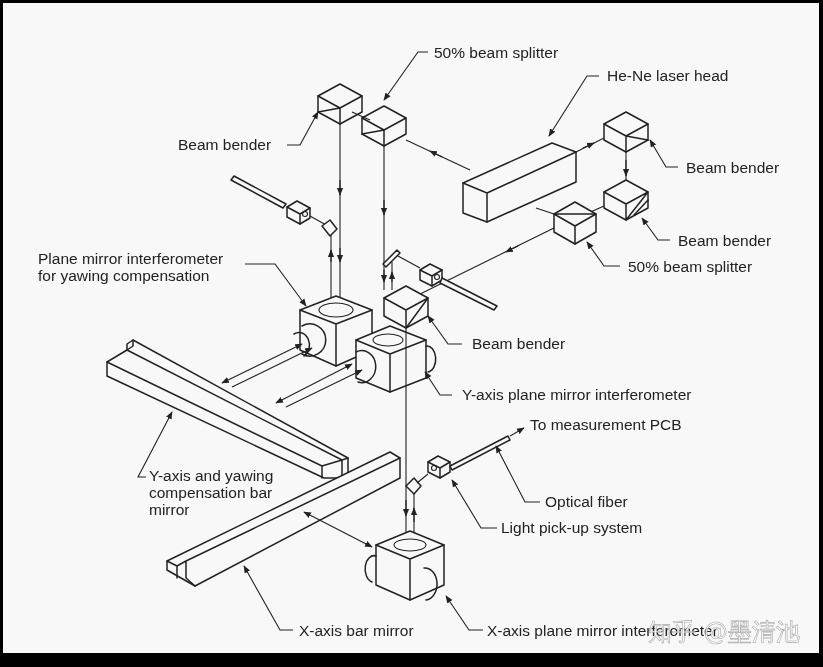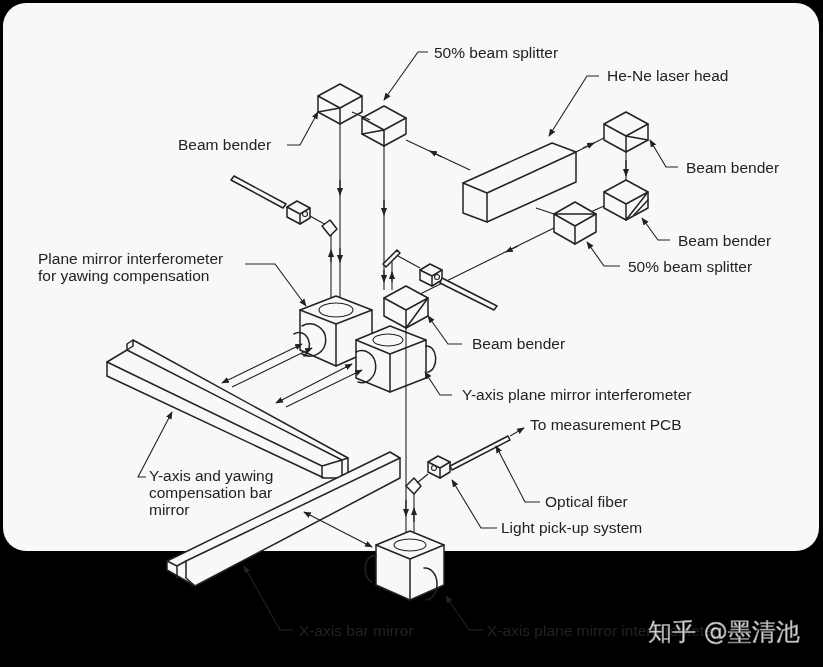--- a/index.html
+++ b/index.html
@@ -1,18 +1,18 @@
 <!DOCTYPE html>
 <html><head>
 <meta charset="utf-8">
 <style>
   html, body { margin: 0; padding: 0; background: #000; }
   body { width: 823px; height: 667px; overflow: hidden; font-family: "Liberation Sans", sans-serif; }
   .frame { position: absolute; left: 0; top: 0; width: 823px; height: 667px; background: #000; }
-  .canvas { position: absolute; left: 3px; top: 3px; width: 816px; height: 548px; background: #f8f8f8; border-radius: 23px; }
+  .canvas { position: absolute; left: 3px; top: 3px; width: 816px; height: 650px; background: #f8f8f8; }
   svg { position: absolute; left: 0; top: 0; }
   .ln { fill: none; stroke: #222; stroke-width: 1.5; stroke-linejoin: round; stroke-linecap: round; }
   .thin { fill: none; stroke: #222; stroke-width: 1.1; }
   .solid { fill: #f8f8f8; stroke: #222; stroke-width: 1.5; stroke-linejoin: round; }
   .lbl { font-family: "Liberation Sans", sans-serif; font-size: 15.5px; fill: #222; }
   .wm { font-family: "DejaVu Sans", sans-serif; font-size: 24px; fill: #fff; stroke: #9a9a9a; stroke-width: 0.6; opacity: 0.85; }
 </style>
 </head>
 <body>
 

